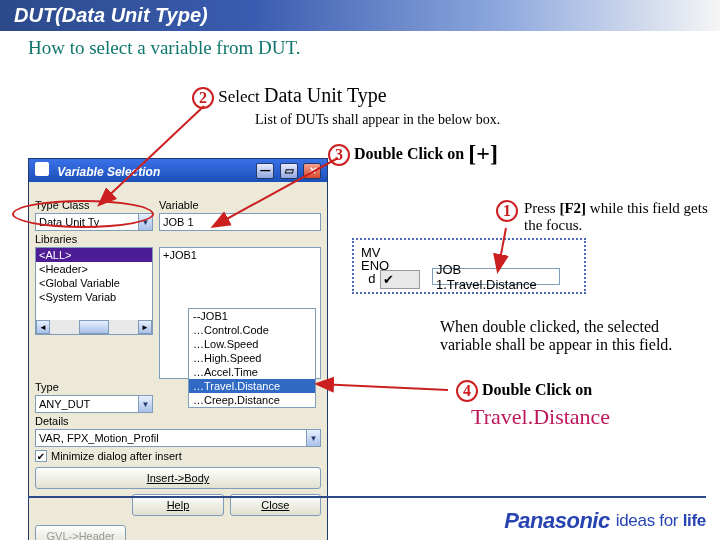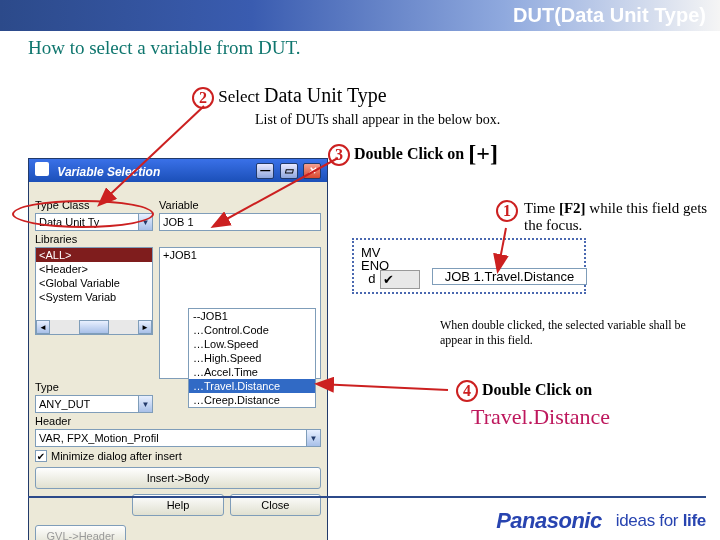--- a/index.html
+++ b/index.html
@@ -11,21 +11,21 @@
     background: #fff;
     position: relative;
     overflow: hidden;
   }
   .title-bar {
     background: linear-gradient(to right, #2c4a8a 0%, #3a5cb0 35%, #8fa9de 70%, #f5f5f5 100%);
     color: #fff;
     font-size: 20px;
     font-weight: bold;
     padding: 4px 14px;
-    text-align: right;
+    font-style: italic;
   }
   .subtitle {
     color: #0f766e;
     font-size: 19px;
     padding: 6px 12px 2px 28px;
     font-family: "Times New Roman", serif;
   }
   .step-circle {
     display: inline-flex;
     width: 22px;
@@ -74,21 +74,21 @@
     width: 220px;
     font-size: 15px;
     font-family: "Times New Roman", serif;
   }
   .step1-block .f2 { font-weight: bold; }
   .when-text {
     position: absolute;
     top: 318px;
     left: 440px;
     width: 260px;
-    font-size: 12px;
+    font-size: 16px;
     font-family: "Times New Roman", serif;
   }
   .step4-line {
     position: absolute;
     top: 380px;
     left: 438px;
     font-size: 16px;
     font-family: "Times New Roman", serif;
     margin-left: 18px;
   }
@@ -169,21 +169,21 @@
   .listbox {
     width: 100%;
     border: 1px solid #7f9db9;
     background: #fff;
     font-size: 11px;
     overflow: hidden;
     position: relative;
   }
   .listbox.h88 { height: 88px; }
   .listbox .item { padding: 0 3px; line-height: 14px; }
-  .listbox .sel { background: #7f1d1d; color: #fff; }
+  .listbox .sel { background: #4c1d95; color: #fff; }
   .scrollbar {
     position: absolute; bottom: 0; left:0; right:0;
     height: 14px;
     background: #e8e8e8;
     display: flex; justify-content: space-between;
   }
   .scrollbtn {
     width: 14px; height: 14px;
     background: linear-gradient(to bottom,#e8f0ff,#a8c0e8);
     border: 1px solid #7f9db9;
@@ -209,38 +209,38 @@
   .dlgbtn {
     flex: 1;
     height: 22px;
     background: linear-gradient(to bottom,#fefefe,#e0e0d0);
     border: 1px solid #7f9db9;
     border-radius: 3px;
     font-size: 11px;
     display: flex; align-items: center; justify-content: center;
   }
   .dlgbtn.disabled { color: #999; margin-top: 31px; }
-  .underline { }
+  .underline { text-decoration: underline; }
 
   
   .frag {
     position: absolute;
     border: 1px solid #a0a0a0;
     background: #e8e8e8;
     font-size: 13px;
     font-family: Tahoma, sans-serif;
     padding: 2px 3px;
   }
   .frag.mv { top: 244px; left: 358px; width: 46px; line-height:13px; border:none; background:transparent; }
   .frag.tick { top: 270px; left: 380px; width: 40px; border: 1px solid #999; padding:1px 2px;}
   .frag.field1 {
     top: 268px; left: 432px;
-    width: 155px; height: 17px;
+    width: 128px; height: 17px;
     background: #fff; border: 1px solid #7f9db9;
-    display:flex; align-items:center;justify-content:center;
+    display:flex; align-items:center;
   }
 
   
   .dotbox {
     position: absolute;
     top: 238px; left: 352px;
     width: 234px; height: 56px;
     border: 2px dotted #4a68b0;
   }
 
@@ -280,21 +280,21 @@
     left: 28px; right: 14px;
     bottom: 42px;
     height: 2px;
     background: #2c4a8a;
   }
   .footer-logo {
     position: absolute;
     right: 14px; bottom: 6px;
     display: flex;
     align-items: center;
-    gap: 14px;
+    gap: 6px;
   }
   .pana {
     color: #2844b0;
     font-size: 22px;
     font-weight: bold;
     font-style: italic;
     letter-spacing: -0.5px;
   }
   .ideas {
     color: #2844b0;
@@ -314,21 +314,21 @@
   <span>Select </span><span class="big">Data Unit Type</span>
 </div>
 <div class="list-caption">List of DUTs shall appear in the below box.</div>
 <div class="step3-line">
   <span class="step-circle">3</span>
   <span style="font-weight:bold">Double Click on </span>
   <span class="brackets">[+]</span>
 </div>
 <div class="step1-block">
   <span class="step-circle" style="float:left;margin-right:6px">1</span>
-  <span>Time </span><span class="f2">[F2]</span><span> while this field gets the focus.</span>
+  <span>Press </span><span class="f2">[F2]</span><span> while this field gets the focus.</span>
 </div>
 <div class="when-text">When double clicked, the selected variable shall be appear in this field.</div>
 <div class="step4-line">
   <span class="step-circle">4</span>
   <span style="font-weight:bold">Double Click on</span>
 </div>
 <div class="step4-big">Travel.Distance</div>
 
 <div class="dialog">
   <div class="dlg-titlebar">
@@ -389,21 +389,21 @@
     </div>
     <div class="row">
       <div class="col-left">
         <div class="field">
           <span>ANY_DUT</span>
           <span class="dropdown-btn">▼</span>
         </div>
       </div>
     </div>
     <div class="row">
-      <div class="col-left lbl">Header</div>
+      <div class="col-left lbl">Details</div>
     </div>
     <div class="row">
       <div style="width:100%">
         <div class="field">
           <span>VAR, FPX_Motion_Profil</span>
           <span class="dropdown-btn">▼</span>
         </div>
       </div>
     </div>
     <div class="checkbox-row">

